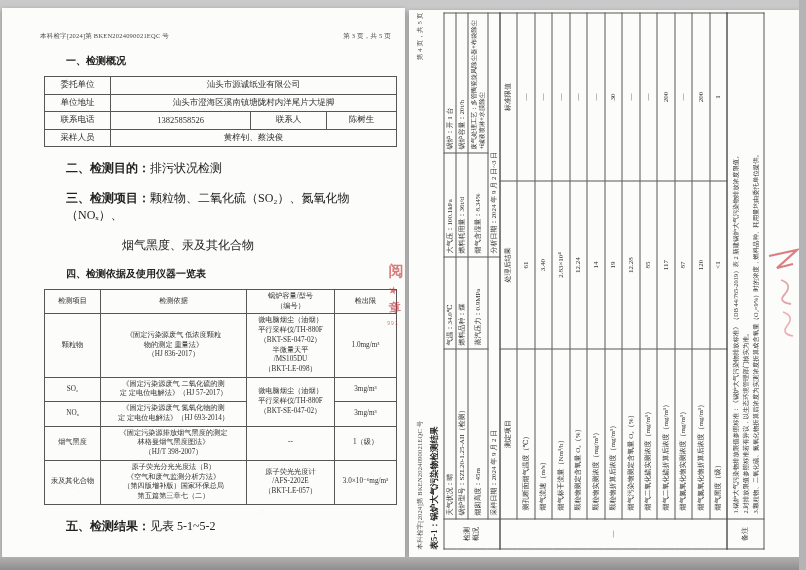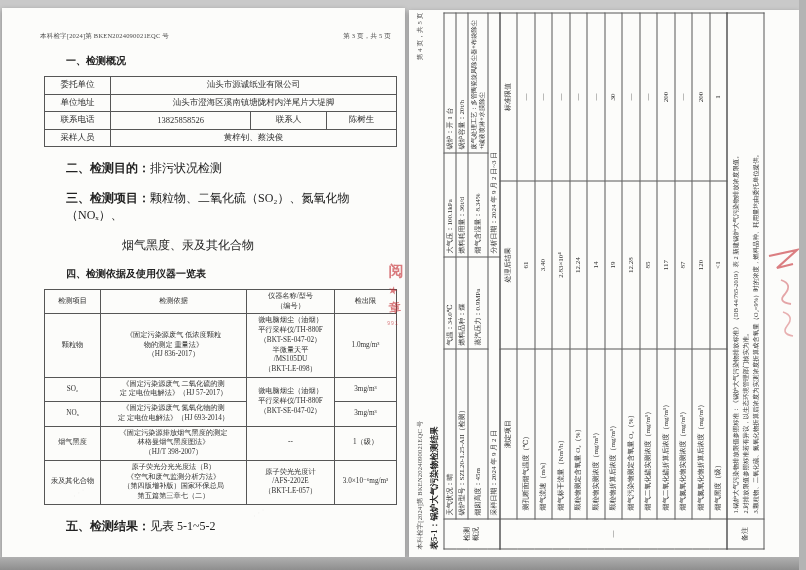--- a/index.html
+++ b/index.html
@@ -104,21 +104,21 @@
       <colgroup>
           <col style="width:56px">
           <col style="width:146px">
           <col style="width:88px">
           <col style="width:62px">
         </colgroup>
       <tbody>
           <tr>
         <td>检测项目</td>
         <td>检测依据</td>
-        <td class="pre">仪器名称/型号
+        <td class="pre">锅炉容量/型号
 （编号）</td>
         <td>检出限</td>
       </tr>
       <tr>
         <td>颗粒物</td>
         <td class="pre">《固定污染源废气 低浓度颗粒
 物的测定 重量法》
 （HJ 836-2017）</td>
         <td class="pre">微电脑烟尘（油烟）
 平行采样仪/TH-880F

